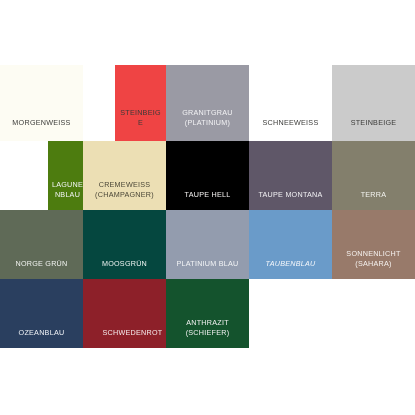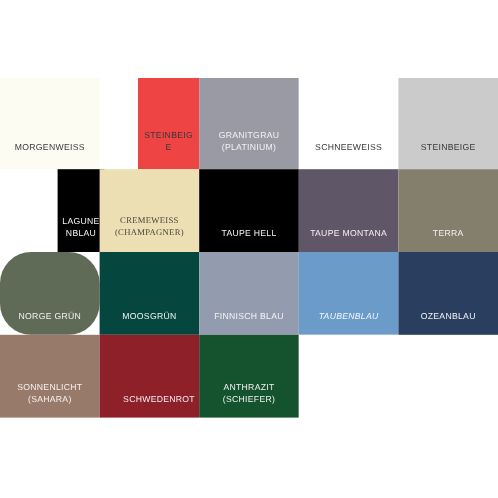--- a/index.html
+++ b/index.html
@@ -68,56 +68,56 @@
       <div class="swatch-label" style="color: rgb(242, 242, 244);">GRANITGRAU
 (PLATINIUM)</div>
     </div>
     <div class="swatch r1" style="background-color: rgb(255, 255, 255);">
       <div class="swatch-label" style="color: rgb(58, 58, 56);">SCHNEEWEISS</div>
     </div>
     <div class="swatch r1" style="background-color: rgb(203, 203, 203);">
       <div class="swatch-label" style="color: rgb(58, 58, 56);">STEINBEIGE</div>
     </div>
 
-    <div class="swatch r2" style="background-color: #000000; margin-left: 48px;">
+    <div class="swatch r2" style="background-color: #4d7c0f; margin-left: 48px;">
       <div class="swatch-label" style="color: rgb(242, 244, 245);">LAGUNENBLAU</div>
     </div>
     <div class="swatch r2" style="background-color: rgb(236, 223, 180);">
-      <div class="swatch-label" style="color: rgb(74, 70, 55); font-family: Liberation Serif, serif;">CREMEWEISS
+      <div class="swatch-label" style="color: rgb(74, 70, 55);">CREMEWEISS
 (CHAMPAGNER)</div>
     </div>
     <div class="swatch r2" style="background-color: #000000;">
       <div class="swatch-label" style="color: rgb(244, 242, 241);">TAUPE HELL</div>
     </div>
     <div class="swatch r2" style="background-color: rgb(95, 87, 104);">
       <div class="swatch-label" style="color: rgb(242, 241, 244);">TAUPE MONTANA</div>
     </div>
     <div class="swatch r2" style="background-color: rgb(131, 127, 108);">
       <div class="swatch-label" style="color: rgb(243, 243, 239);">TERRA</div>
     </div>
 
-    <div class="swatch r3" style="background-color: rgb(95, 106, 87); border-radius: 26px;">
+    <div class="swatch r3" style="background-color: rgb(95, 106, 87);">
       <div class="swatch-label" style="color: rgb(241, 243, 240);">NORGE GRÜN</div>
     </div>
     <div class="swatch r3" style="background-color: rgb(5, 71, 63);">
       <div class="swatch-label" style="color: rgb(238, 244, 242);">MOOSGRÜN</div>
     </div>
     <div class="swatch r3" style="background-color: rgb(147, 156, 174);">
-      <div class="swatch-label" style="color: rgb(243, 244, 246);">FINNISCH BLAU</div>
+      <div class="swatch-label" style="color: rgb(243, 244, 246);">PLATINIUM BLAU</div>
     </div>
     <div class="swatch r3" style="background-color: rgb(106, 155, 201);">
       <div class="swatch-label" style="color: rgb(244, 247, 251); font-style: italic;">TAUBENBLAU</div>
     </div>
-    <div class="swatch r3" style="background-color: rgb(42, 63, 95);">
-      <div class="swatch-label" style="color: rgb(239, 242, 246);">OZEANBLAU</div>
-    </div>
-
     <div class="swatch r4" style="background-color: rgb(152, 122, 106);">
       <div class="swatch-label" style="color: rgb(246, 242, 239);">SONNENLICHT
 (SAHARA)</div>
+    </div>
+
+    <div class="swatch r3" style="background-color: rgb(42, 63, 95);">
+      <div class="swatch-label" style="color: rgb(239, 242, 246);">OZEANBLAU</div>
     </div>
     <div class="swatch r4" style="background-color: rgb(141, 32, 41);">
       <div class="swatch-label" style="color: rgb(246, 236, 237); margin-left: 16px;">SCHWEDENROT</div>
     </div>
     <div class="swatch r4" style="background-color: #14532d;">
       <div class="swatch-label" style="color: rgb(241, 241, 241);">ANTHRAZIT
 (SCHIEFER)</div>
     </div>
     <div class="swatch r4 empty-cell" style="background-color: rgb(255, 255, 255);">
       <div class="swatch-label" style="color: rgb(255, 255, 255);"></div>

